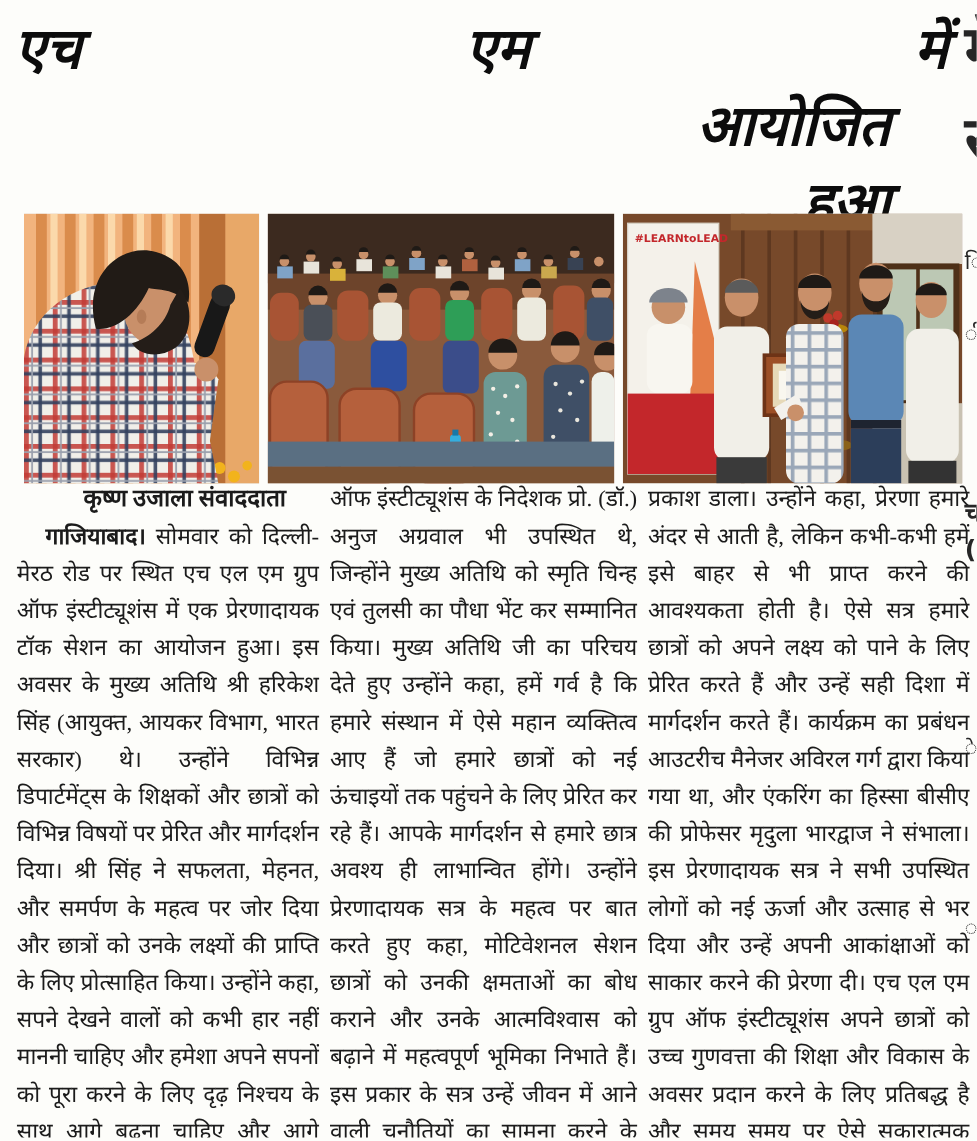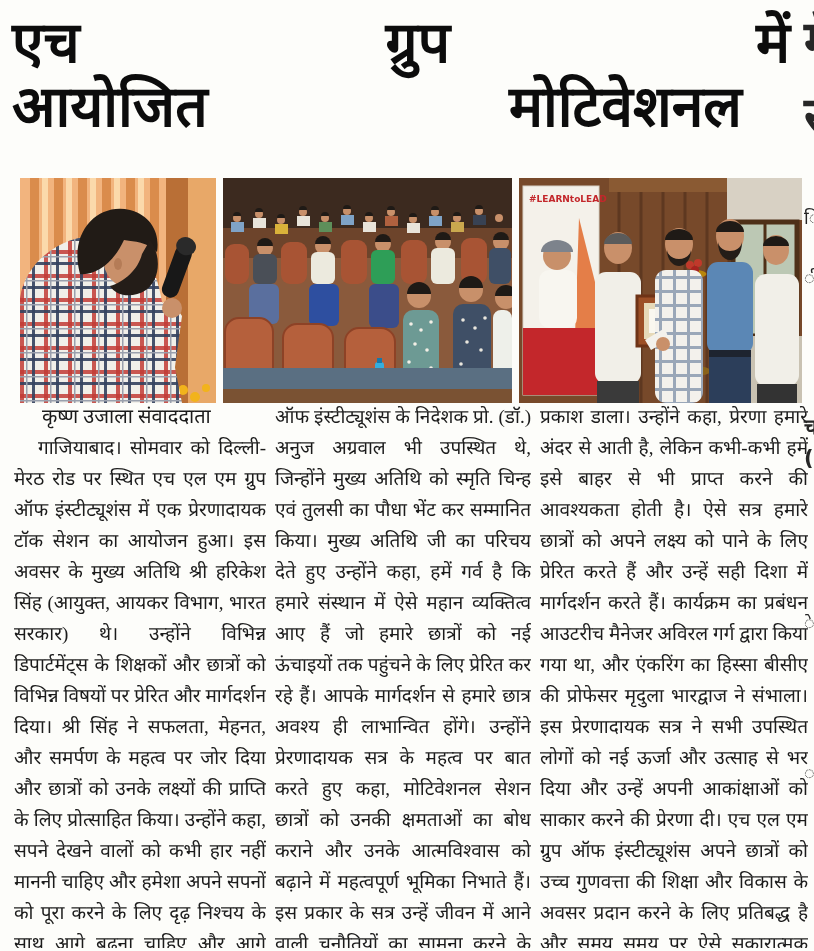--- a/index.html
+++ b/index.html
@@ -10,38 +10,38 @@
     overflow:hidden;
     font-family:"Liberation Serif","DejaVu Serif",serif;
     color:#1b1b1b;
   }
   
   .headline{position:absolute;top:10px;left:12px;}
   .hline{
     display:flex;justify-content:space-between;align-items:flex-end;
     font-family:"DejaVu Sans","Liberation Sans",sans-serif;
     font-weight:700;color:#0c0c0c;
-    font-size:57px;line-height:64px;white-space:nowrap;
+    font-size:47px;line-height:64px;white-space:nowrap;font-style:italic;
   }
   .hline.l1{width:778px;}
-  .hline.l2{width:730px;}
+  .hline.l2{width:730px;flex-direction:column;}
   
   .photo-strip{position:absolute;top:178px;left:20px;width:782px;height:187px;display:flex;gap:7px;}
   .photo{position:relative;height:225px;overflow:hidden;background:#e7e2da;}
   .photo svg{display:block;}
   .p1{width:196px;} .p2{width:289px;} .p3{width:283px;}
   
   .article{
     position:absolute;top:401px;left:14px;width:794px;height:547px;
     display:grid;grid-template-columns:252px 256px 268px;column-gap:9px;
   }
   .col{overflow:hidden;font-size:19px;line-height:31px;text-align:justify;}
-  .byline{font-weight:400;font-size:20px;padding-left:28px;line-height:31px;text-align:left;}
+  .byline{font-weight:700;font-size:20px;padding-left:28px;line-height:31px;text-align:center;}
   .lead-para{margin:0;text-indent:24px;}
-  .dateline{font-weight:400;}
+  .dateline{font-weight:700;}
   .colp{margin:0;}
   
   .edge-strip{position:absolute;top:0;right:0;width:13px;height:951px;overflow:hidden;}
   .edge-frag{position:absolute;left:3px;color:#262626;font-family:"DejaVu Sans",sans-serif;}
   .edge-frag:nth-child(1){top:2px;font-size:52px;font-weight:700;}
   .edge-frag:nth-child(2){top:78px;font-size:52px;font-weight:700;}
   .edge-frag:nth-child(3){top:205px;font-size:18px;}
   .edge-frag:nth-child(4){top:265px;font-size:18px;}
   .edge-frag:nth-child(5){top:412px;font-size:21px;font-weight:700;}
   .edge-frag:nth-child(6){top:446px;font-size:21px;font-weight:700;}
@@ -49,25 +49,26 @@
   .edge-frag:nth-child(8){top:760px;font-size:18px;}
 </style>
 </head>
 <body>
 
 <div class="page">
 
   <div class="headline">
     <div class="hline l1">
       <span>एच</span>
-      <span>ग्रुप</span>
+      <span>एम</span>
       <span>में</span>
     </div>
     <div class="hline l2">
       <span>आयोजित</span>
+      <span>हुआ</span>
       <span>मोटिवेशनल</span>
     </div>
   </div>
 
   <div class="photo-strip">
 
     <div class="photo p1">
       <svg width="196" height="225" viewBox="0 0 196 225" xmlns="http://www.w3.org/2000/svg">
         <defs>
           <pattern id="plaid" width="24" height="24" patternUnits="userSpaceOnUse">

